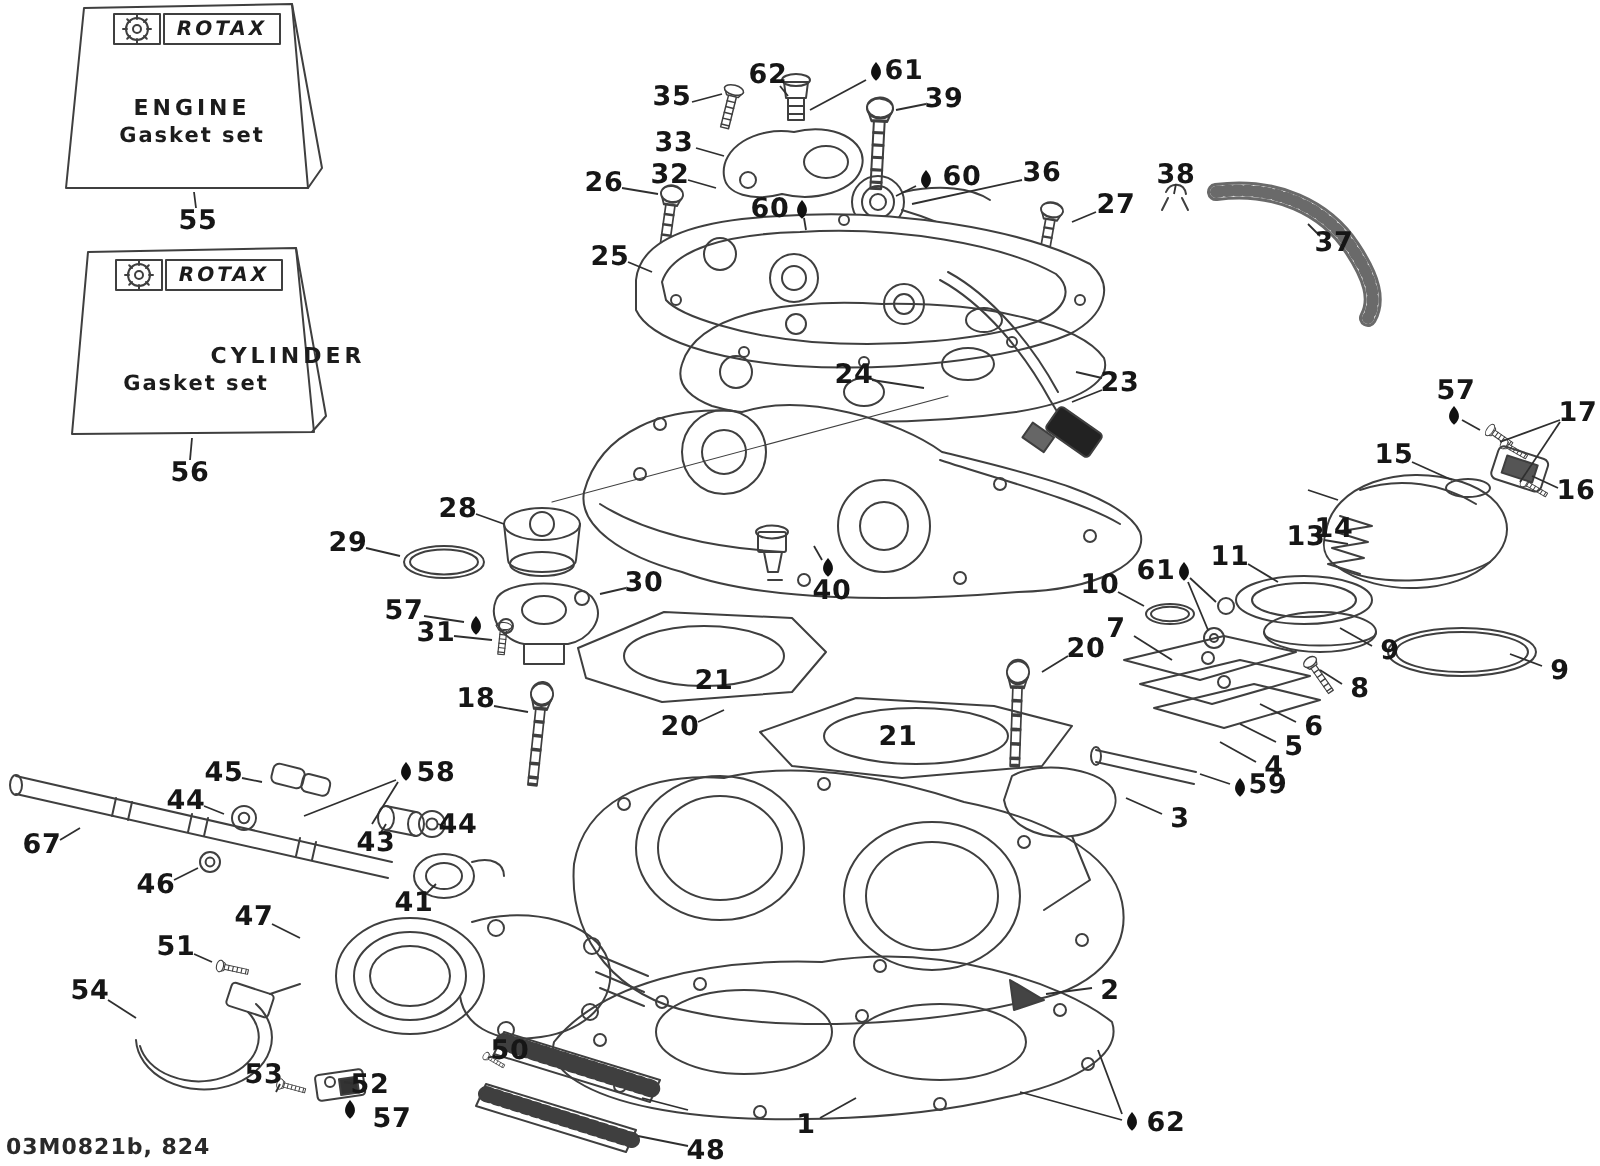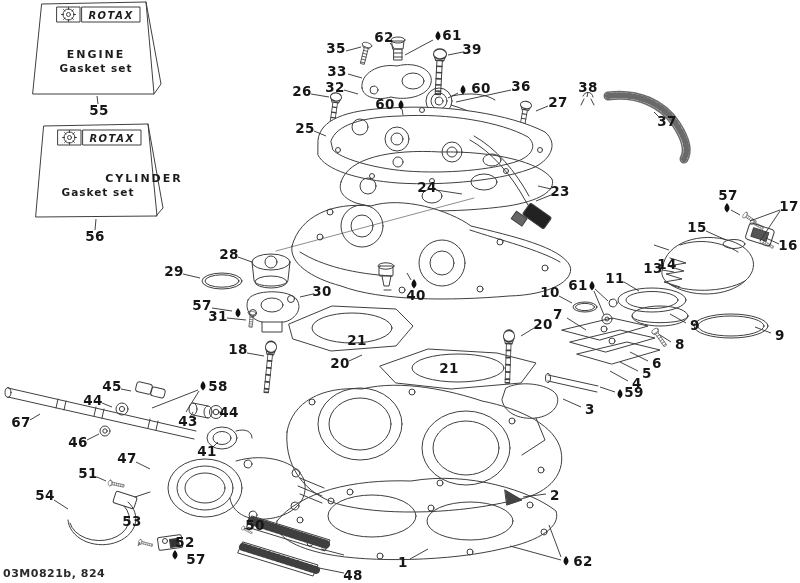--- a/index.html
+++ b/index.html
@@ -427,21 +427,21 @@
       <span class="callout" style="left: 112px; top: 387px;">45</span>
       <span class="callout" style="left: 93px; top: 401px;">44</span>
       <span class="callout" style="left: 21px; top: 423px;">67</span>
       <span class="callout" style="left: 188px; top: 422px;">43</span>
       <span class="callout" style="left: 229px; top: 413px;">44</span>
       <span class="callout" style="left: 78px; top: 443px;">46</span>
       <span class="callout" style="left: 207px; top: 452px;">41</span>
       <span class="callout" style="left: 127px; top: 459px;">47</span>
       <span class="callout" style="left: 88px; top: 474px;">51</span>
       <span class="callout" style="left: 45px; top: 496px;">54</span>
-      <span class="callout" style="left: 132px; top: 522px;">53</span>
+      <span class="callout" style="left: 132px; top: 538px;">53</span>
       <span class="callout" style="left: 185px; top: 543px;">52</span>
       <span class="callout" style="left: 196px; top: 560px;">57</span>
       <span class="callout" style="left: 255px; top: 526px;">50</span>
       <span class="callout" style="left: 353px; top: 557px; margin-top: 47px;">49</span>
       <span class="callout" style="left: 353px; top: 576px;">48</span>
     </div>
 
   <div class="boxtext brand" style="left:111px;top:15px;">ROTAX</div>
   <div class="boxtext boxtitle" style="left:96px;top:54px;">ENGINE</div>
   <div class="boxtext boxsub" style="left:96px;top:68px;">Gasket set</div>

